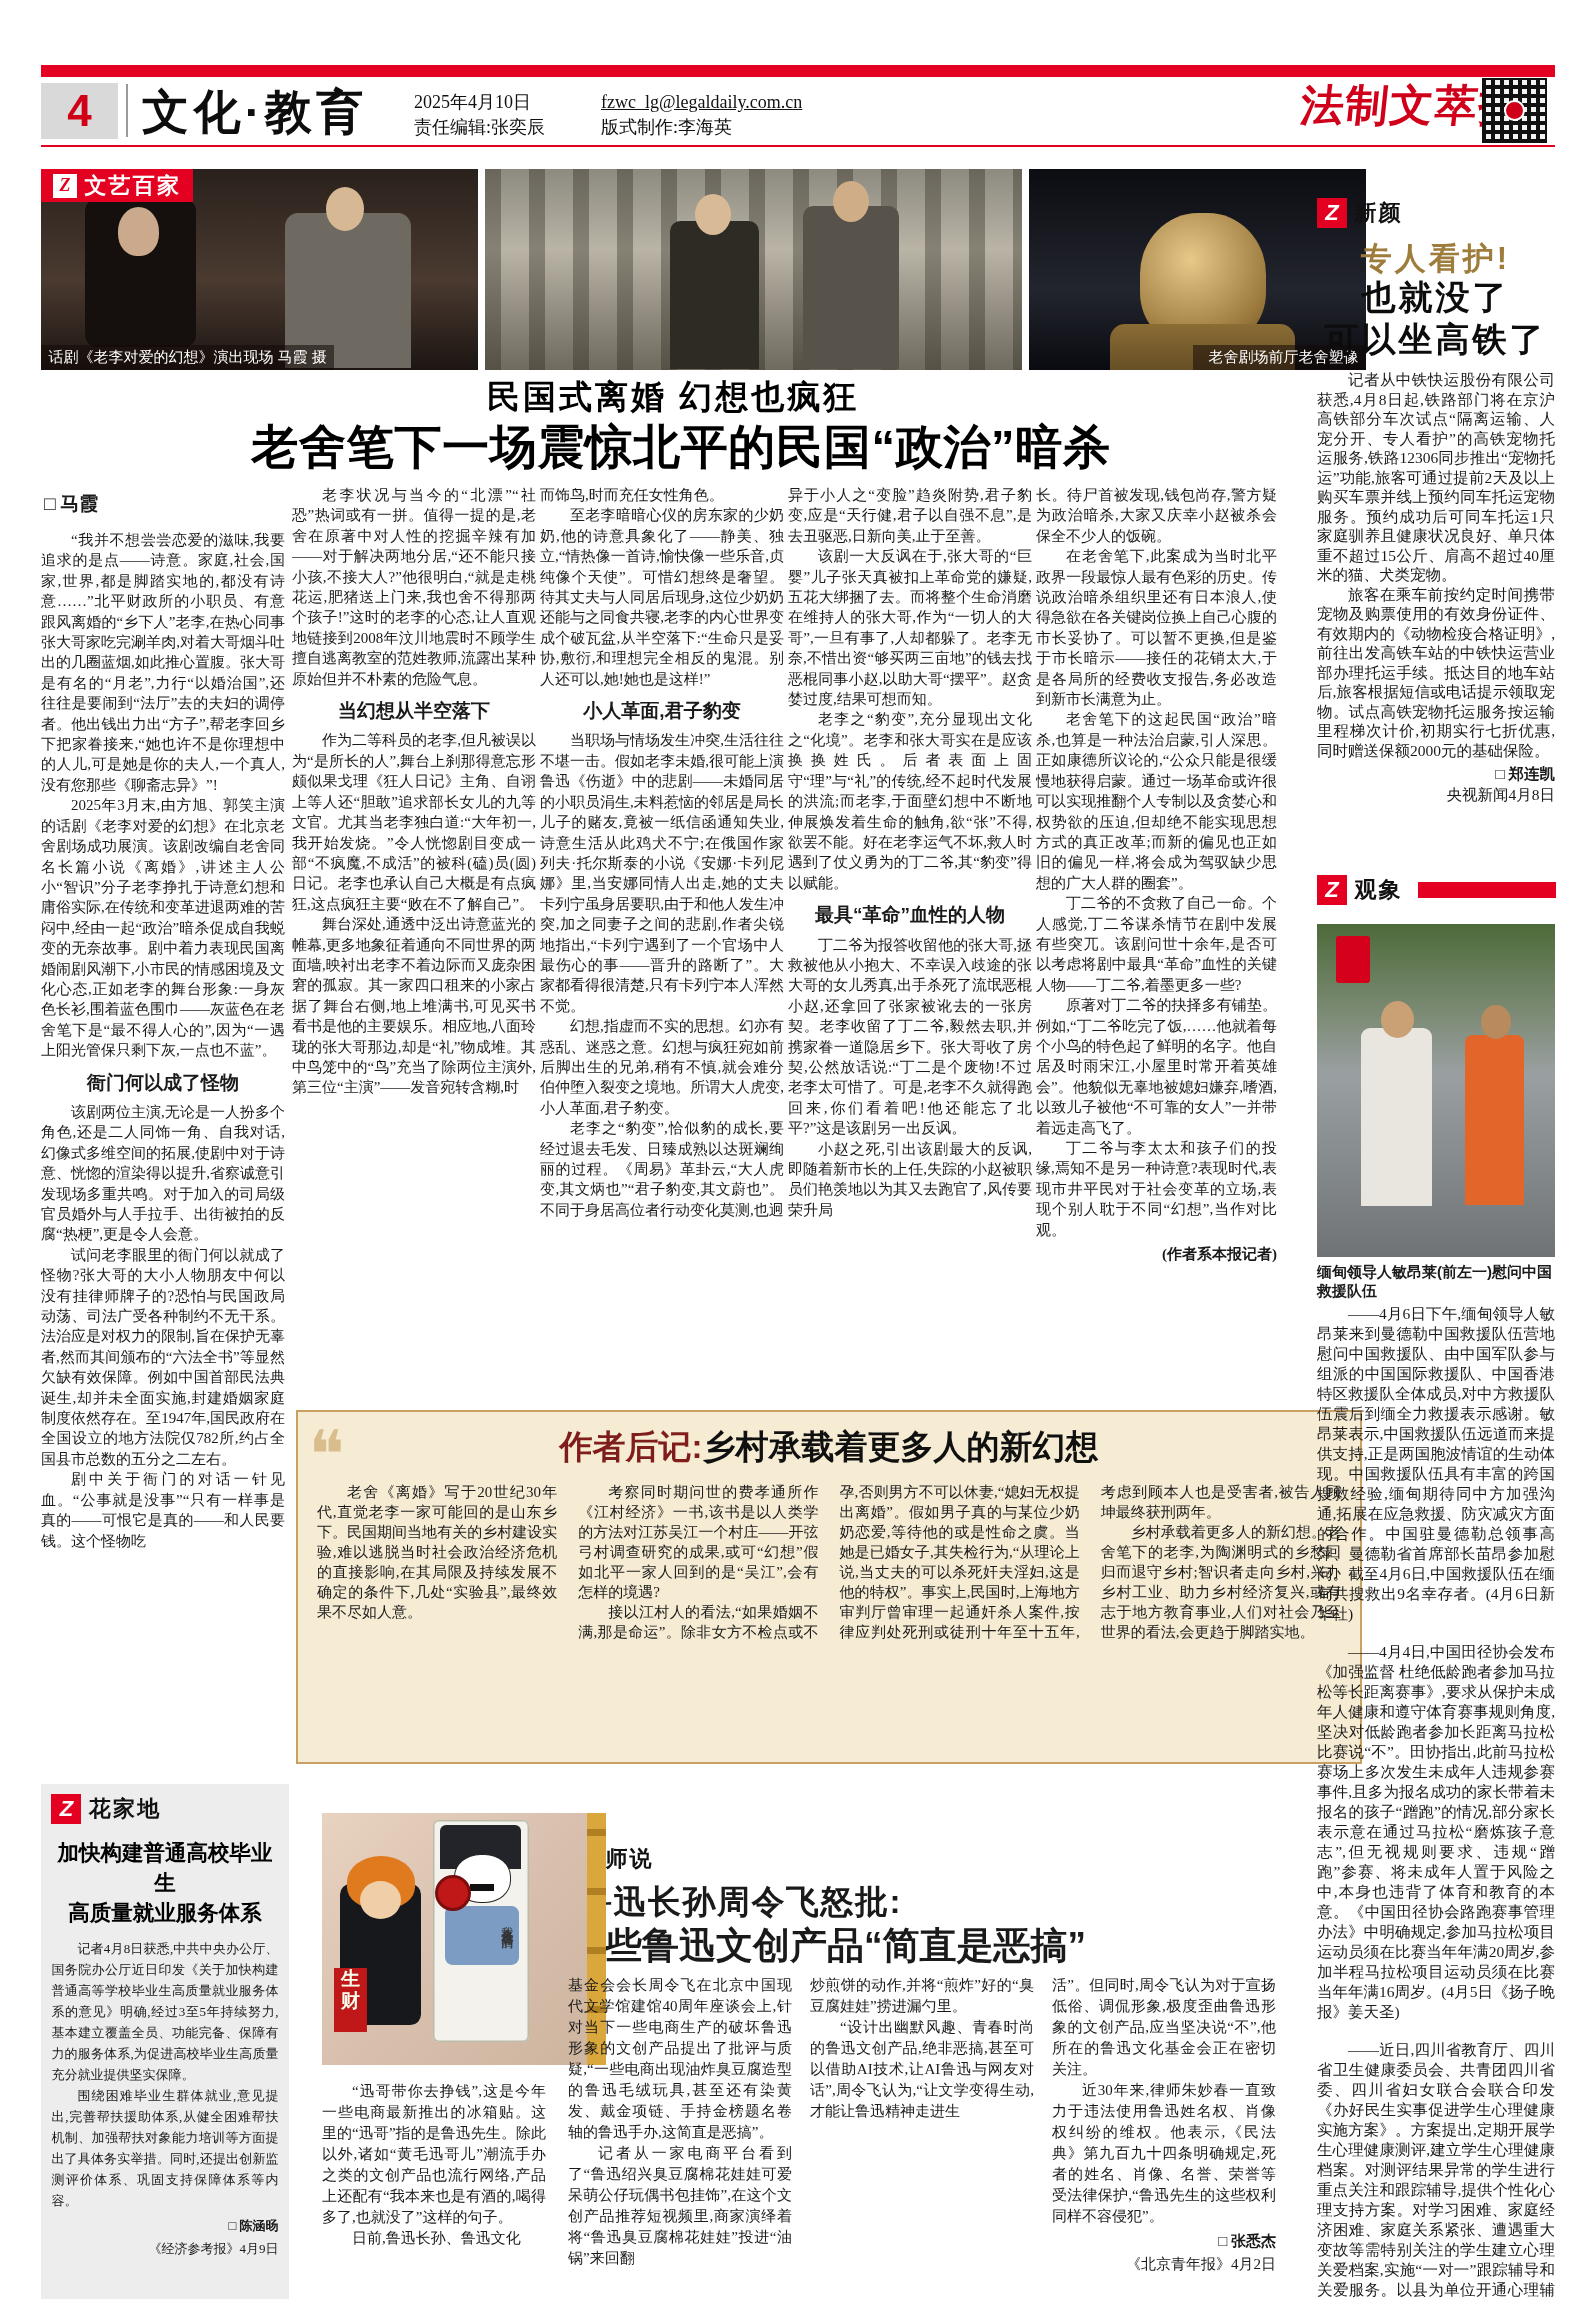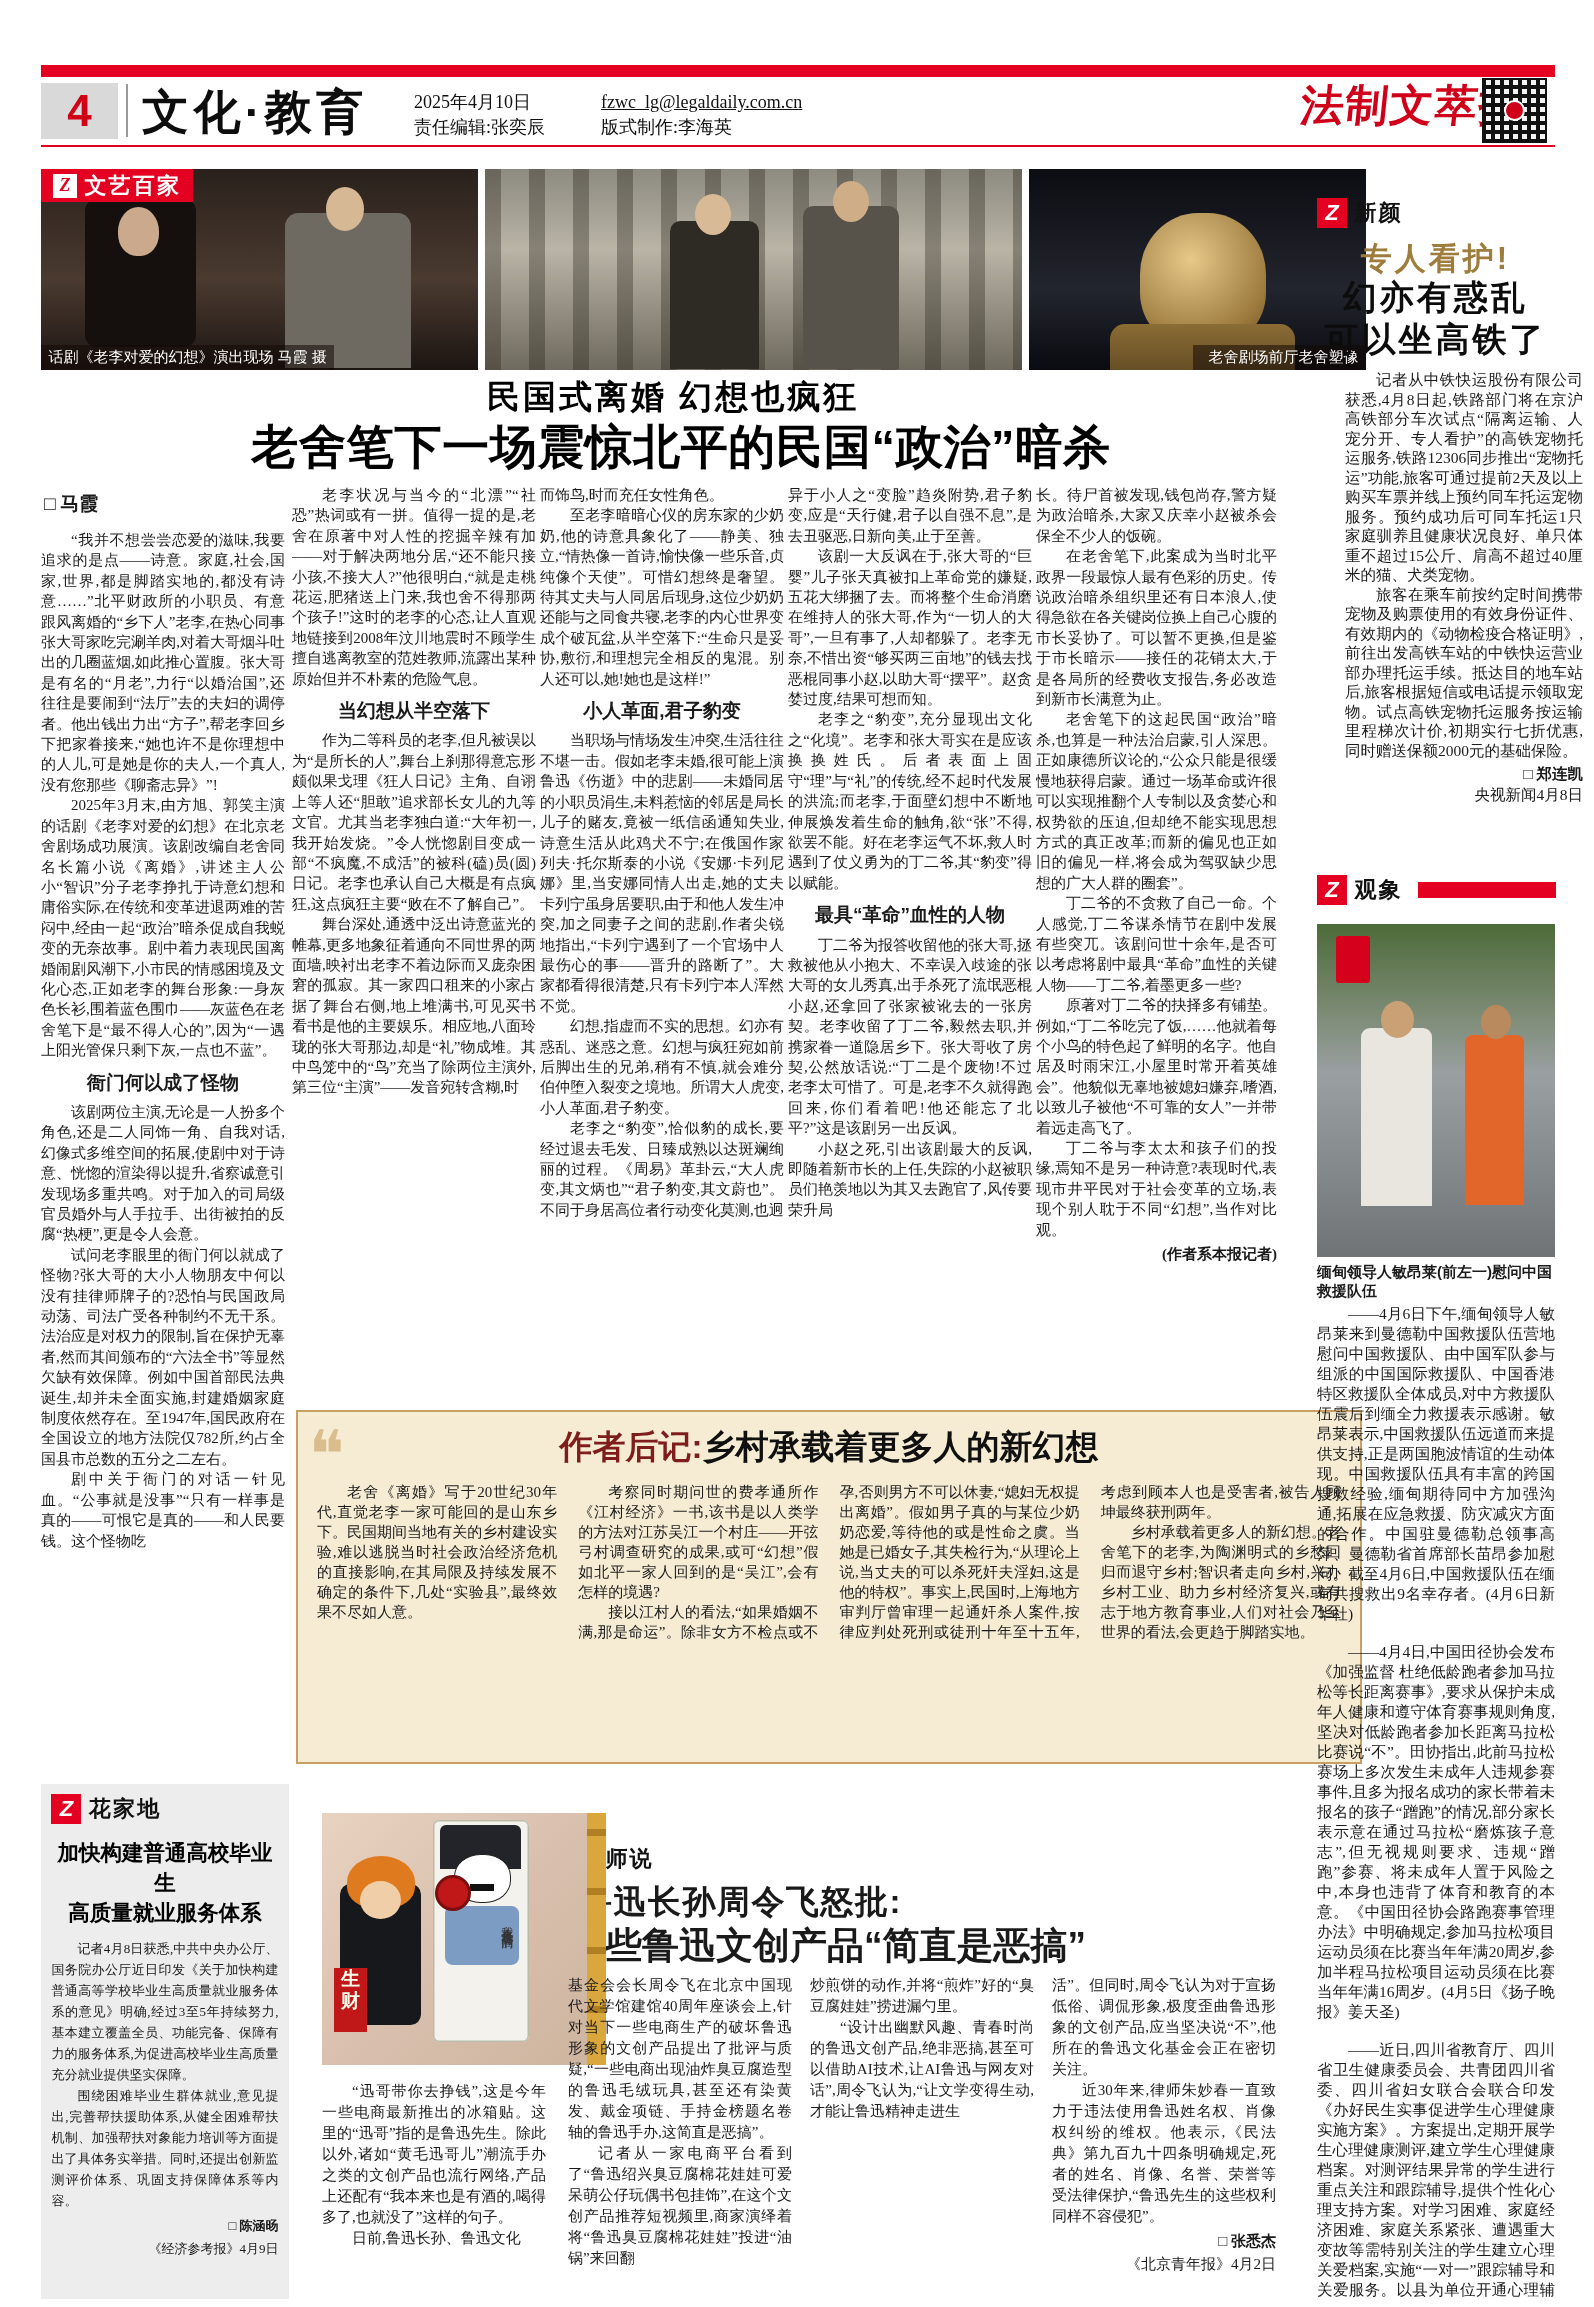--- a/index.html
+++ b/index.html
@@ -279,23 +279,23 @@
       <div class="blk blk-p">近30年来,律师朱妙春一直致力于违法使用鲁迅姓名权、肖像权纠纷的维权。他表示,《民法典》第九百九十四条明确规定,死者的姓名、肖像、名誉、荣誉等受法律保护,“鲁迅先生的这些权利同样不容侵犯”。</div>
       <div class="blk blk-by">□ 张悉杰</div>
       <div class="blk blk-src">《北京青年报》4月2日</div>
     </div>
 
   <div class="abs zbadge" style="left:1317px;top:198px;">
     <span class="zbox">Z</span>
     <span class="zlabel">新颜</span>
   </div>
   <div class="sb-title-gold">专人看护!</div>
-  <div class="sb-title" style="top:275px;">幻亦有惑乱</div>
+  <div class="sb-title" style="top:275px;">也就没了</div>
   <div class="sb-title" style="top:317px;">可以坐高铁了</div>
-  <div class="sb-body" style="top:370px;height:481px;margin-left:28px;">
+  <div class="sb-body" style="top:370px;height:481px;">
       <div class="blk blk-p">记者从中铁快运股份有限公司获悉,4月8日起,铁路部门将在京沪高铁部分车次试点“隔离运输、人宠分开、专人看护”的高铁宠物托运服务,铁路12306同步推出“宠物托运”功能,旅客可通过提前2天及以上购买车票并线上预约同车托运宠物服务。预约成功后可同车托运1只家庭驯养且健康状况良好、单只体重不超过15公斤、肩高不超过40厘米的猫、犬类宠物。</div>
       <div class="blk blk-p">旅客在乘车前按约定时间携带宠物及购票使用的有效身份证件、有效期内的《动物检疫合格证明》,前往出发高铁车站的中铁快运营业部办理托运手续。抵达目的地车站后,旅客根据短信或电话提示领取宠物。试点高铁宠物托运服务按运输里程梯次计价,初期实行七折优惠,同时赠送保额2000元的基础保险。</div>
       <div class="blk blk-by">□ 郑连凯</div>
       <div class="blk blk-src">央视新闻4月8日</div>
     </div>
 
   <div class="abs zbadge" style="left:1317px;top:875px;">
     <span class="zbox">Z</span>
     <span class="zlabel">观象</span>
   </div>

